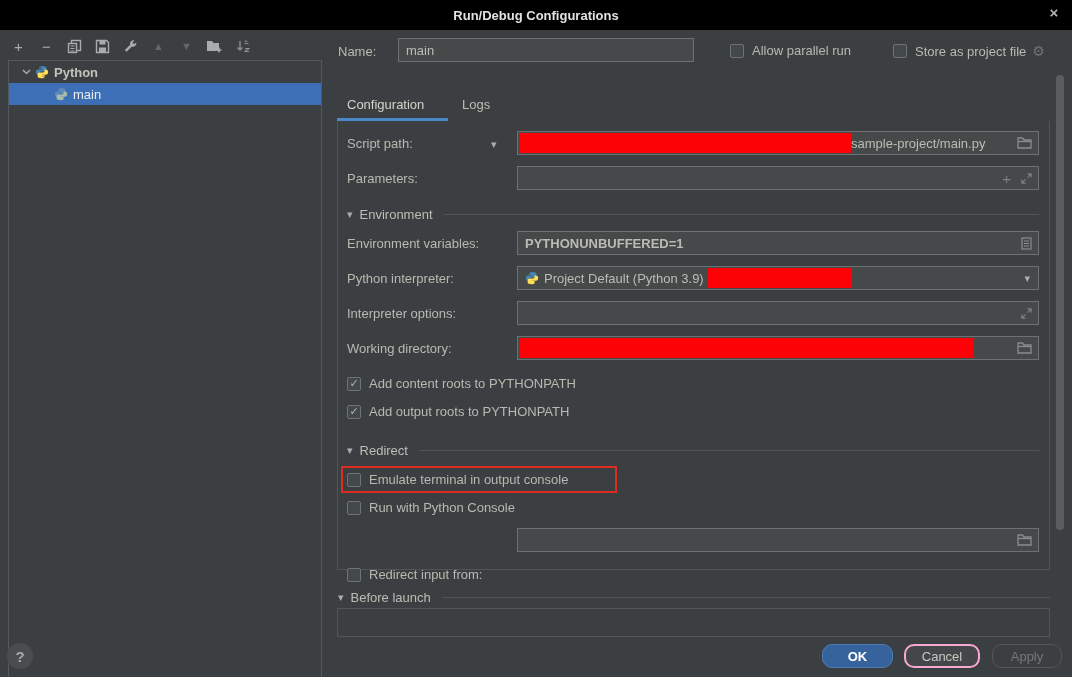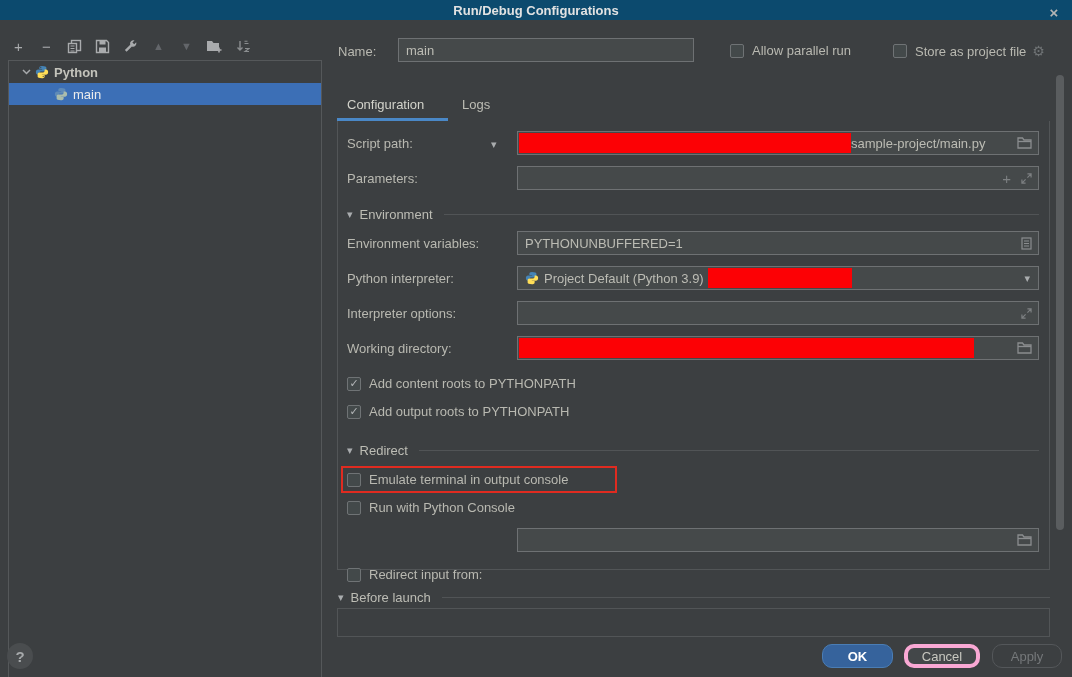--- a/index.html
+++ b/index.html
@@ -9,22 +9,22 @@
     background: #3c3f41;
     font-family: "Liberation Sans", sans-serif;
     font-size: 13px;
     color: #b9b9b1;
     overflow: hidden;
   }
   .abs { position: absolute; }
 
   
   .titlebar {
-    left:0; top:0; width:1072px; height:20px;
-    background:#0c4a6e; display:flex; align-items:center; justify-content:center;
+    left:0; top:0; width:1072px; height:30px;
+    background:#000000; display:flex; align-items:center; justify-content:center;
     color:#e2e2e2; font-weight:bold; font-size:13px;
   }
   .titlebar .close {
     position:absolute; right:9px; top:3px; width:18px; height:18px;
     display:flex; align-items:center; justify-content:center;
     color:#b4b4b4; font-size:15px; cursor:pointer;
   }
 
   
   .toolbar {
@@ -96,21 +96,21 @@
   .help-btn {
     left:7px; top:643px; width:26px; height:26px; border-radius:50%;
     background:#4a4d4f; color:#a6a9ab; display:flex; align-items:center; justify-content:center;
     font-size:15px; font-weight:bold;
   }
   .btn {
     position:absolute; height:24px; border-radius:10px; display:flex; align-items:center; justify-content:center;
     font-size:13px; cursor:pointer;
   }
   .btn.ok { left:822px; top:644px; width:71px; background:var(--primary); border:1px solid #4a7db5; color:#fff; font-weight:bold; }
-  .btn.cancel { left:904px; top:644px; width:76px; background:#434749; border:4px solid #f9a8d4; color:#c8c8c0; }
+  .btn.cancel { left:904px; top:644px; width:76px; background:#434749; border:2px solid #f9a8d4; color:#c8c8c0; }
   .btn.apply { left:992px; top:644px; width:70px; background:transparent; border:1px solid #54575a; color:#75787a; }
 
   input.txt {
     background:#45494a; border:1px solid #6e7173; color:#bcbcb4;
     font-family:"Liberation Sans",sans-serif; font-size:13px; padding:0 7px; outline:none;
   }
 </style>
 </head>
 <body>
 
@@ -228,21 +228,21 @@
   </span>
 </div>
 
 <div class="section-hdr" style="left:347px; top:207px; width:692px;">
   <span class="arrow">▾</span>
   <span>Environment</span>
   <span class="rule"></span>
 </div>
 
 <div class="abs lbl" style="left:347px; top:236px;">Environment variables:</div>
-<div class="field" style="left:517px; top:231px; width:522px; height:24px;">
+<div class="field" style="left:517px; top:231px; width:522px; height:24px;font-weight:bold;">
   <span class="pad">PYTHONUNBUFFERED=1</span>
   <span class="spacer"></span>
   <span class="f-icon">
     <svg width="11" height="13" viewBox="0 0 11 13">
         <rect x="1" y="1" width="9" height="11" fill="none" stroke="#8a8d8f" stroke-width="1.2"></rect>
         <path d="M3 4h5M3 6.5h5M3 9h5" stroke="#8a8d8f" stroke-width="1.1"></path>
       </svg>
   </span>
 </div>
 

